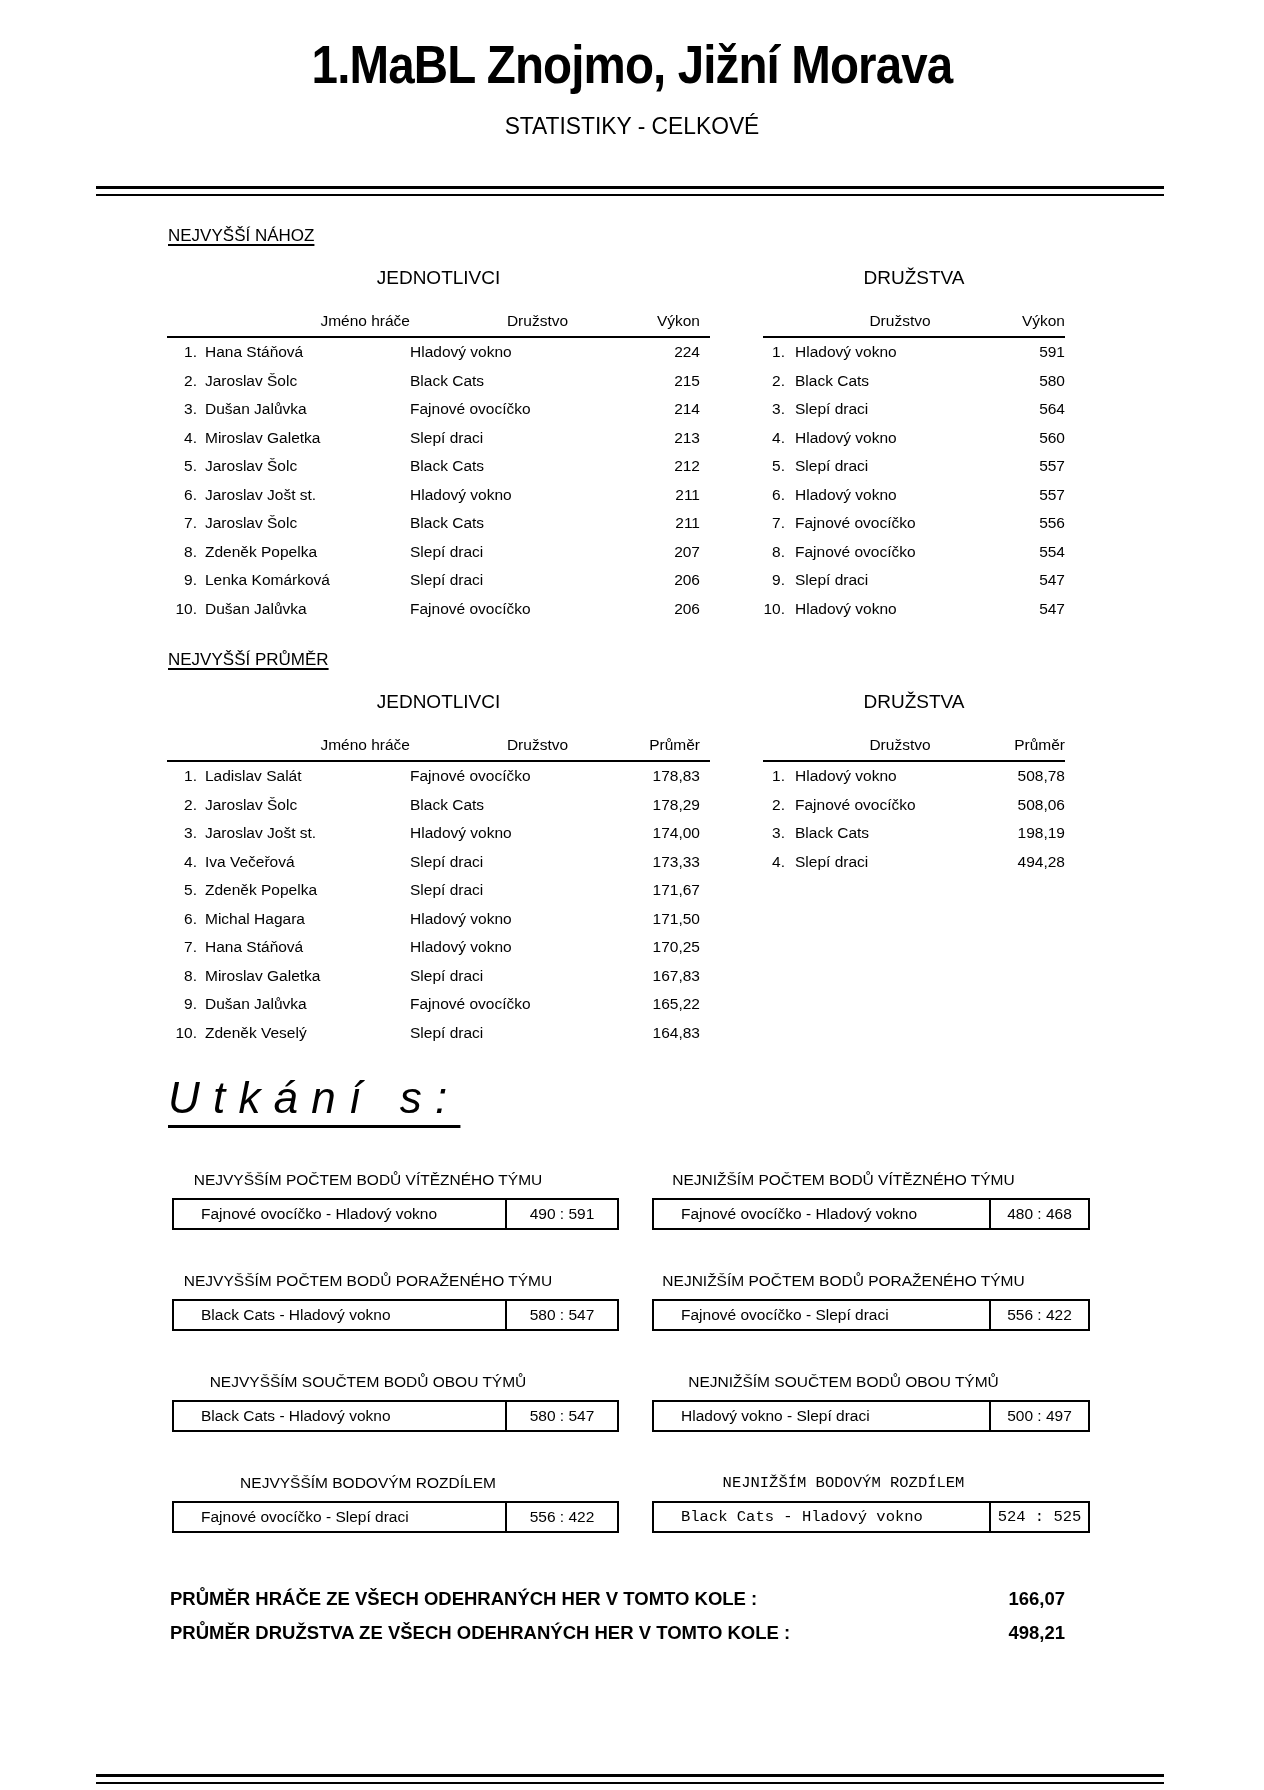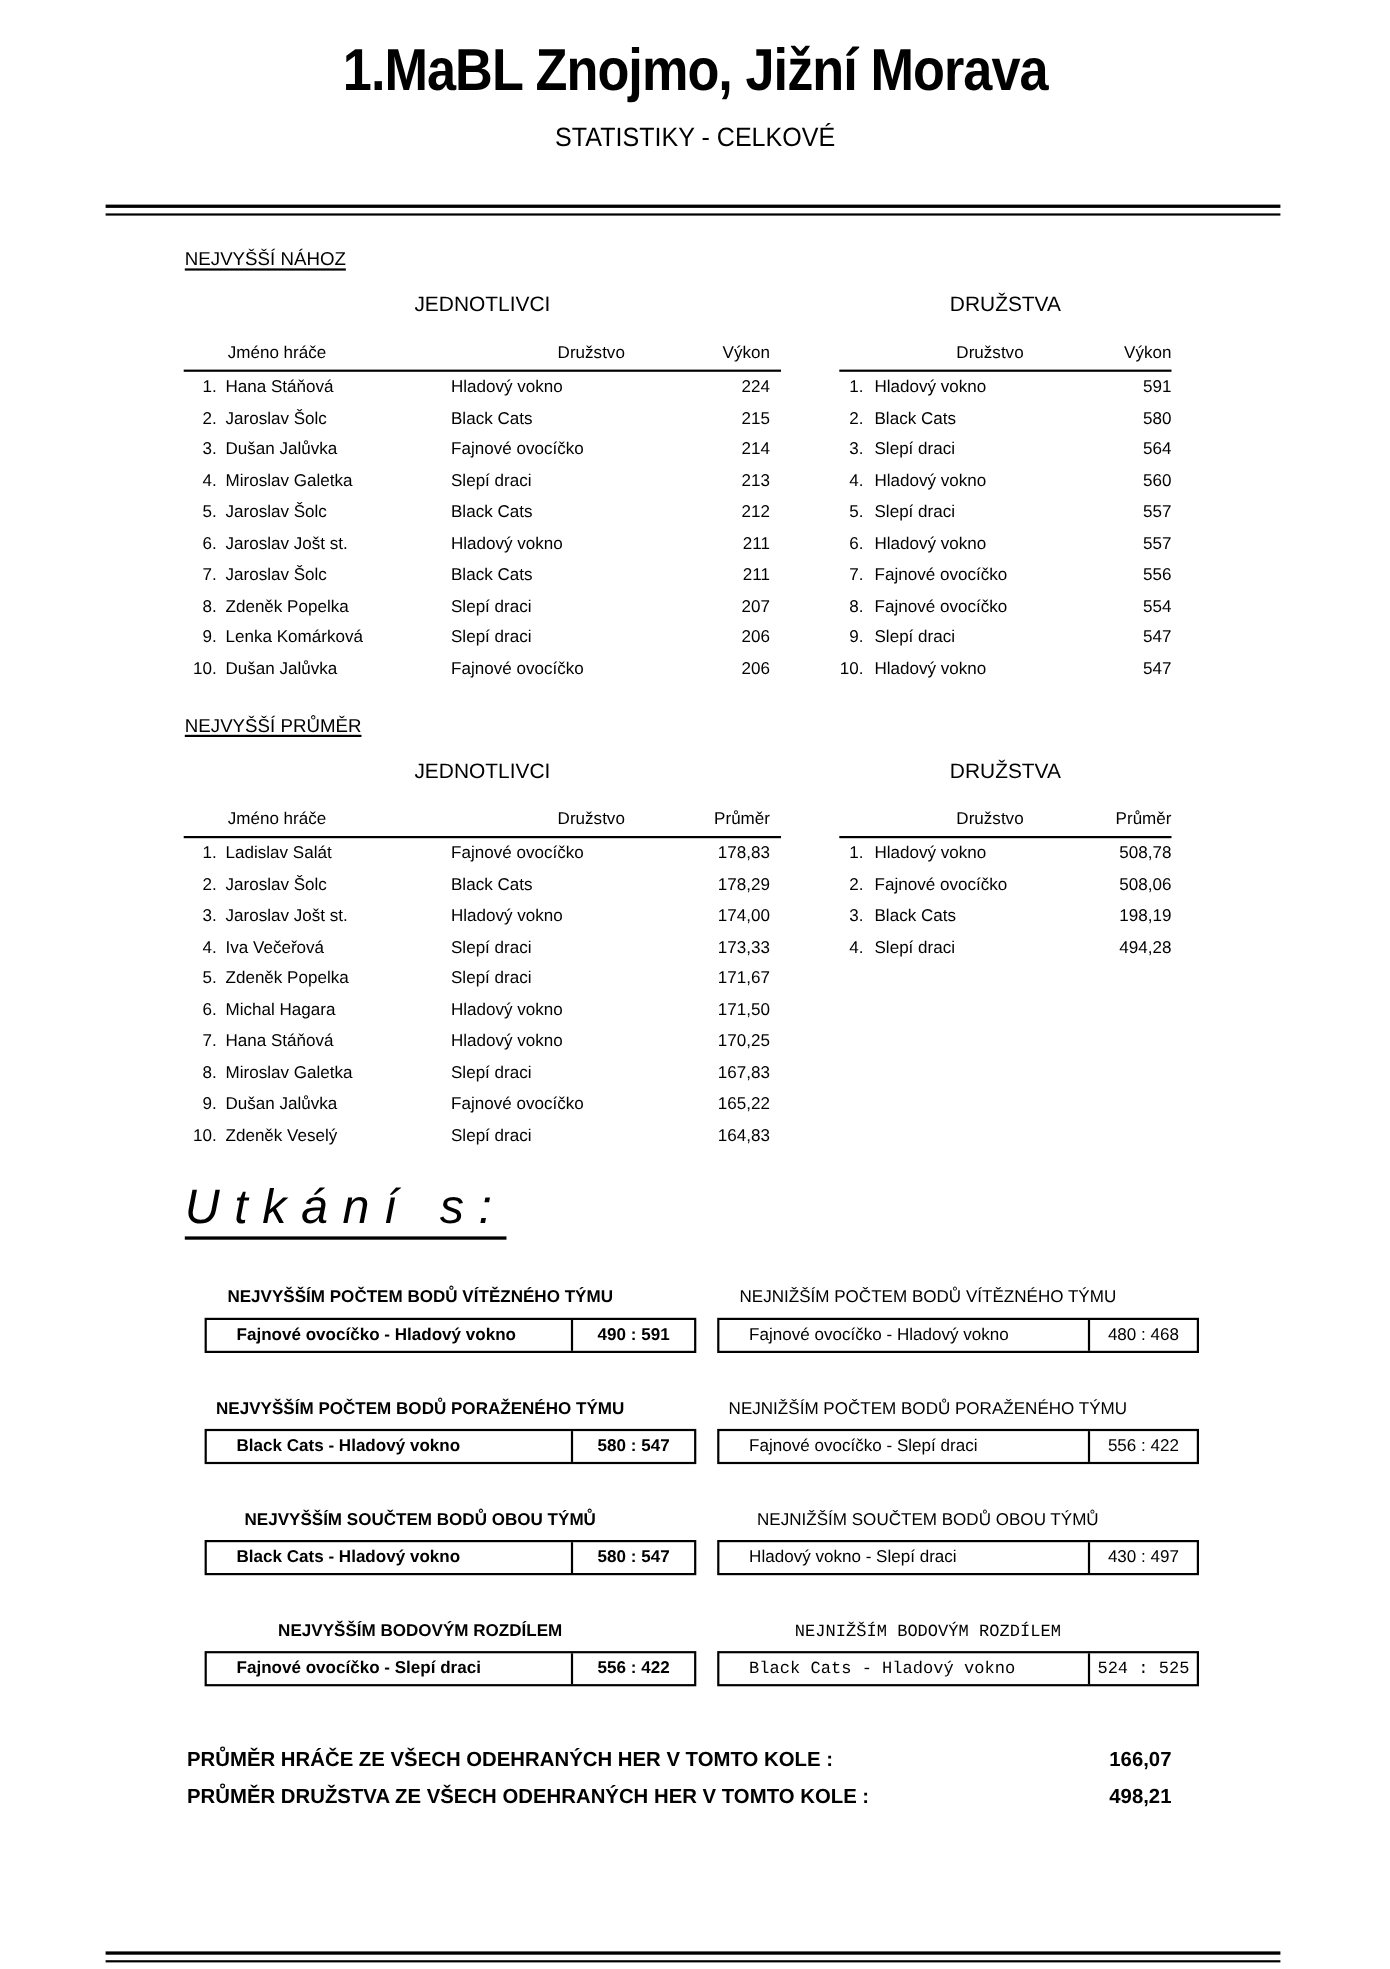--- a/index.html
+++ b/index.html
@@ -18,42 +18,42 @@
 
   .tbl{position:absolute;}
   .tbl-ind{left:167px;width:543px;}
   .tbl-team{left:763px;width:302px;}
   .tbl-title{text-align:center;font-size:19px;line-height:20px;}
   .hdr{margin-top:24px;display:flex;align-items:flex-end;padding-bottom:7px;
        border-bottom:2px solid #000;font-size:15.5px;line-height:17px;}
   .row{display:flex;align-items:center;height:28.5px;font-size:15.5px;}
 
   
-  .h-name{width:243px;text-align:left;box-sizing:border-box;padding-left:40px;}
+  .h-name{width:243px;text-align:right;box-sizing:border-box;padding-left:40px;}
   .h-team{width:180px;text-align:center;box-sizing:border-box;padding-left:75px;}
   .h-val{flex:1;text-align:right;padding-right:10px;}
   .c-rank{width:30px;text-align:right;flex:none;}
   .c-name{width:205px;margin-left:8px;flex:none;}
   .c-team{width:180px;flex:none;}
   .c-val{flex:1;text-align:right;padding-right:10px;}
 
   
   .h2-sp{width:22px;flex:none;}
   .h2-team{flex:1;margin-left:10px;text-align:center;box-sizing:border-box;padding-left:30px;}
   .h2-val{width:90px;text-align:right;flex:none;}
   .c2-rank{width:22px;text-align:right;flex:none;}
   .c2-team{flex:1;margin-left:10px;}
   .c2-val{width:90px;text-align:right;flex:none;}
 
   .utkani{left:168px;top:1074px;font-size:44px;line-height:48px;font-style:italic;
           letter-spacing:0.30em;text-decoration:underline;text-decoration-thickness:3px;
           text-underline-offset:12px;white-space:nowrap;}
 
   .box-group{position:absolute;}
-  .bg-left{left:186px;width:447px;font-weight:bold;}
+  .bg-left{left:172px;width:447px;}
   .bg-right{left:652px;width:438px;}
   .box-label{font-size:15.5px;line-height:20px;text-align:center;box-sizing:border-box;padding-right:55px;}
   .score-box{margin-top:8px;height:32px;border:2px solid #000;box-sizing:border-box;
              display:flex;align-items:stretch;background:#fff;padding-left:20px;}
   .match{flex:1;display:flex;align-items:center;padding-left:7px;font-size:15.5px;}
   .score{border-left:2px solid #000;display:flex;align-items:center;justify-content:center;
          font-size:15.5px;flex:none;}
   .bg-left .score{width:110px;}
   .bg-right .score{width:97px;}
 
@@ -343,21 +343,21 @@
     <div class="box-label">NEJVYŠŠÍM SOUČTEM BODŮ OBOU TÝMŮ</div>
     <div class="score-box">
       <div class="match">Black Cats - Hladový vokno</div>
       <div class="score">580 : 547</div>
     </div>
   </div>
   <div class="box-group bg-right" style="top:1372px;">
     <div class="box-label">NEJNIŽŠÍM SOUČTEM BODŮ OBOU TÝMŮ</div>
     <div class="score-box">
       <div class="match">Hladový vokno - Slepí draci</div>
-      <div class="score">430 : 497</div>
+      <div class="score">500 : 497</div>
     </div>
   </div>
 
   <div class="box-group bg-left" style="top:1473px;">
     <div class="box-label">NEJVYŠŠÍM BODOVÝM ROZDÍLEM</div>
     <div class="score-box">
       <div class="match">Fajnové ovocíčko - Slepí draci</div>
       <div class="score">556 : 422</div>
     </div>
   </div>

